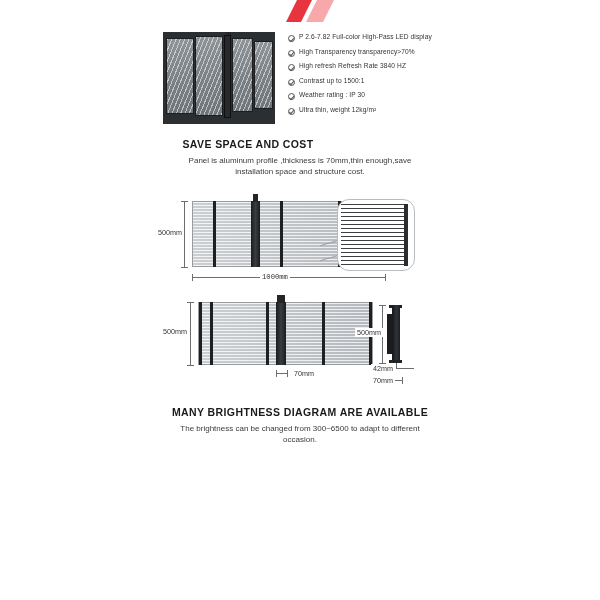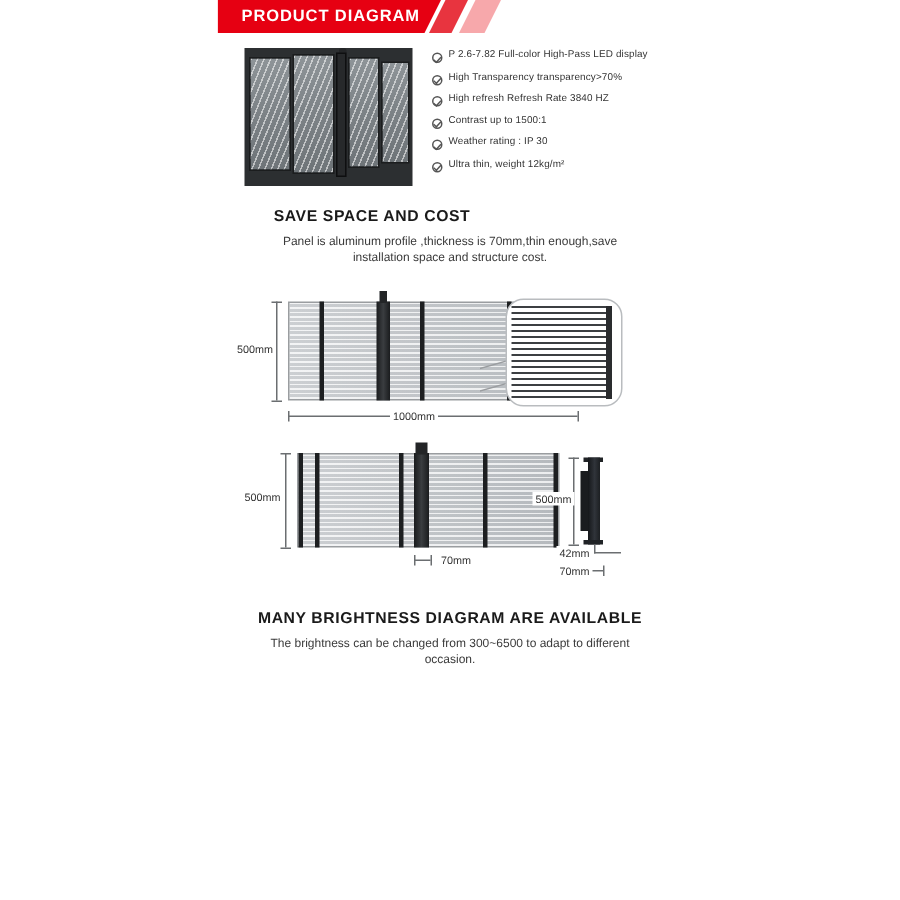--- a/index.html
+++ b/index.html
@@ -102,21 +102,21 @@
   .dim-cap-h { position:absolute; border-left:1px solid #6b6e71; height:7px; }
   .dim-label { position:absolute; font-size:7.2px; color:#333; background:#fff; padding:0 2px; white-space:nowrap; }
 
   .d1-vline { left:14px; top:3px; height:66px; }
   .d1-vcap1 { left:11px; top:3px; }
   .d1-vcap2 { left:11px; top:69px; }
   .d1-vlab  { left:-14px; top:30px; }
   .d1-hline { left:22px; top:79px; width:193px; }
   .d1-hcap1 { left:22px; top:75.5px; }
   .d1-hcap2 { left:215px; top:75.5px; }
-  .d1-hlab  { left:90px; top:75px; }
+  .d1-hlab  { left:90px; top:75px;font-family:Liberation Mono, monospace; }
 
   
   .dia2 { position:absolute; left:170px; top:296px; width:250px; height:92px; }
 
   .d2-face { left:28px; top:6px; width:175px; height:63px; }
   .d2-b1 { left:40px; top:6px; width:3px; height:63px; }
   .d2-b2 { left:96px; top:6px; width:3px; height:63px; }
   .d2-b3 { left:152px; top:6px; width:3px; height:63px; }
   .d2-edgeL { left:29px; top:6px; width:3px; height:63px; }
   .d2-edgeR { left:199px; top:6px; width:3px; height:63px; }
@@ -159,23 +159,20 @@
   .s2-title { position:absolute; left:0; top:406px; width:600px; }
   .s2-sub   { position:absolute; left:170px; top:423px; width:260px; }
 
   
   .bright { position:absolute; left:0; top:452px; width:600px; height:148px; }
 </style>
 </head>
 <body>
 
 <div class="banner-wrap">
-  <div class="banner-main">
-    <span class="banner-title">PRODUCT DIAGRAM</span>
-  </div>
   <div class="banner-tail1"></div>
   <div class="banner-tail2"></div>
 </div>
 
 <div class="hero">
 
   <div class="panel-photo">
     <div class="pp-screen"></div>
     <div class="pp-post"></div>
     <div class="pp-tile pp-t1"></div>

